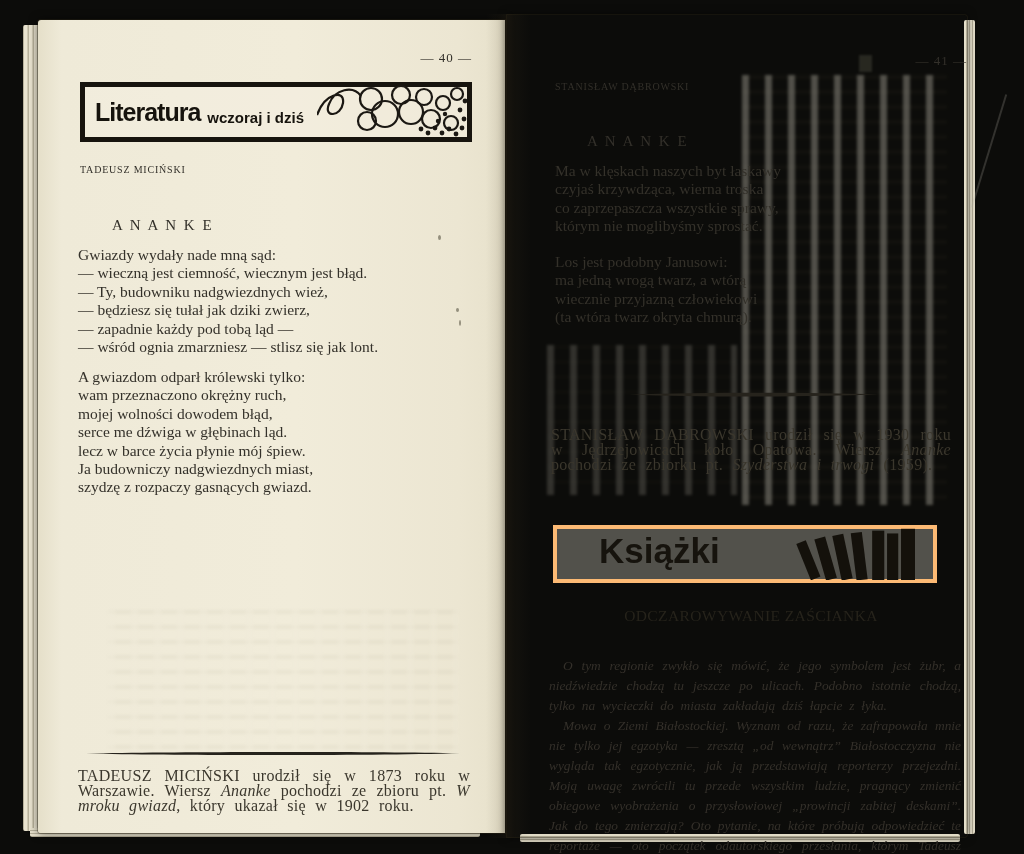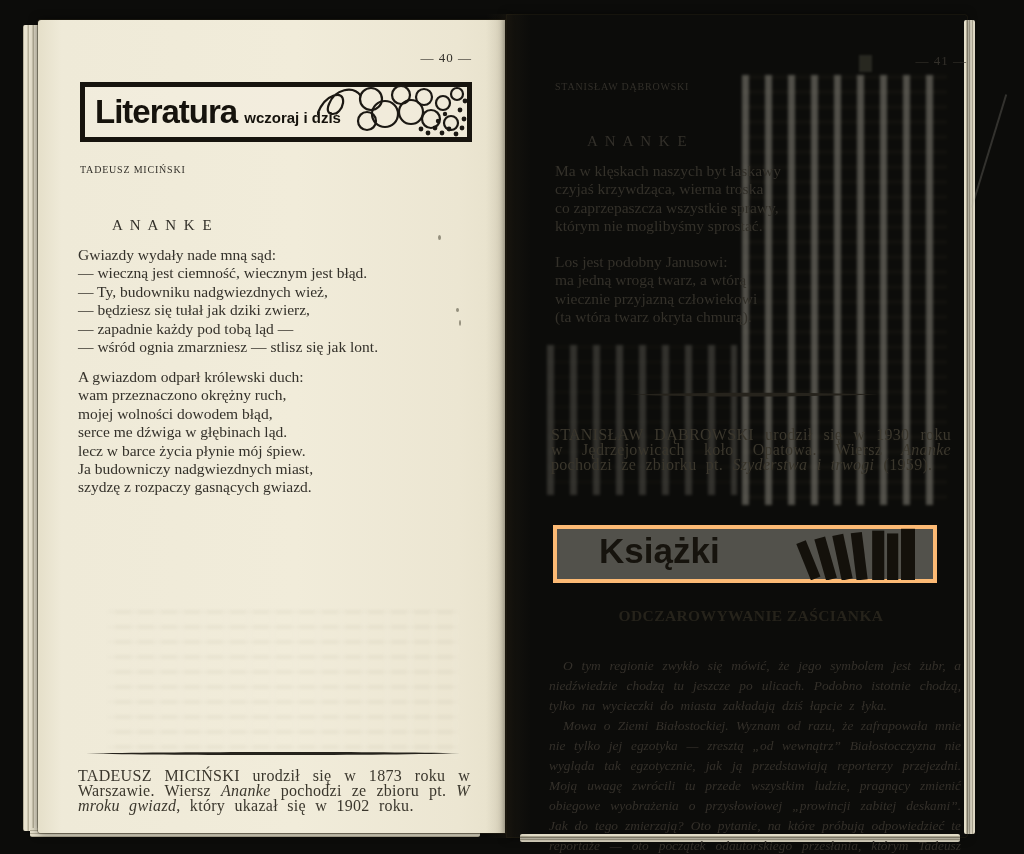--- a/index.html
+++ b/index.html
@@ -35,34 +35,34 @@
   .poemtitle{position:absolute;font-size:15px;letter-spacing:2px;color:#33302a;}
   .stanza{position:absolute;font-size:15.5px;line-height:18.4px;color:#34312a;}
   .stanza div{white-space:nowrap;}
   .divider{position:absolute;}
   .footnote{position:absolute;margin:0;font-size:16px;line-height:15px;text-align:justify;
     word-spacing:5px;letter-spacing:.3px;color:#3b372d;}
   .footnote .it{font-style:italic;}
   
   .banner-lit{position:absolute;left:42px;top:62px;width:382px;height:50px;border:5px solid #17140e;
     display:flex;align-items:center;background:rgba(246,242,228,.35);}
-  .lit-title{font-family:"Liberation Sans",sans-serif;font-weight:bold;font-size:33px;
+  .lit-title{font-family:"Liberation Sans",sans-serif;font-weight:bold;font-size:25px;
     letter-spacing:-1px;margin-left:10px;color:#16130d;}
   .lit-sub{font-family:"Liberation Sans",sans-serif;font-weight:bold;font-size:15px;
     margin-left:7px;margin-top:10px;color:#16130d;white-space:nowrap;}
   .doodle{position:absolute;right:-2px;top:-6px;height:60px;width:152px;}
   .doodle path,.doodle circle{stroke:#1b1813;stroke-width:2.2;fill:none;}
   .doodle .dots circle{fill:#1b1813;stroke:none;}
   
   .banner-ks{position:absolute;left:46px;top:510px;width:376px;height:50px;border:4px solid #fdba74;
     background:rgba(246,242,228,.3);}
   .ks-title{font-family:"Liberation Sans",sans-serif;font-weight:bold;font-size:35px;
     letter-spacing:0px;color:#16130d;position:absolute;left:42px;top:2px;}
   .books{position:absolute;right:4px;bottom:-1px;height:54px;width:136px;}
-  .heading{position:absolute;font-family:"Liberation Serif",serif;font-weight:bold;font-size:15.5px;
+  .heading{position:absolute;font-family:"Liberation Serif",serif;font-weight:normal;font-size:15.5px;
     letter-spacing:.4px;text-align:center;color:#26231b;}
   .article{position:absolute;font-style:italic;font-size:13.4px;line-height:20px;
     text-align:justify;word-spacing:3.5px;color:#34302a;margin-top:24px;}
   .article p{margin:0;text-indent:14px;}
   .smudge{position:absolute;background:rgba(105,105,85,.30);filter:blur(1px);}
   .speck{position:absolute;background:rgba(60,55,40,.5);border-radius:50%;}
 </style>
 </head>
 <body>
 
@@ -116,21 +116,21 @@
     <div class="stanza" style="left:40px;top:226px;">
       <div>Gwiazdy wydały nade mną sąd:</div>
       <div>— wieczną jest ciemność, wiecznym jest błąd.</div>
       <div>— Ty, budowniku nadgwiezdnych wież,</div>
       <div>— będziesz się tułał jak dziki zwierz,</div>
       <div>— zapadnie każdy pod tobą ląd —</div>
       <div>— wśród ognia zmarzniesz — stlisz się jak lont.</div>
     </div>
 
     <div class="stanza" style="left:40px;top:348px;">
-      <div>A gwiazdom odparł królewski duch:</div>
+      <div>A gwiazdom odparł królewski tylko:</div>
       <div>wam przeznaczono okrężny ruch,</div>
       <div>mojej wolności dowodem błąd,</div>
       <div>serce me dźwiga w głębinach ląd.</div>
       <div>lecz w barce życia płynie mój śpiew.</div>
       <div>Ja budowniczy nadgwiezdnych miast,</div>
       <div>szydzę z rozpaczy gasnących gwiazd.</div>
     </div>
 
     <div class="speck" style="left:400px;top:215px;width:3px;height:5px;"></div>
     <div class="speck" style="left:418px;top:288px;width:3px;height:4px;"></div>

